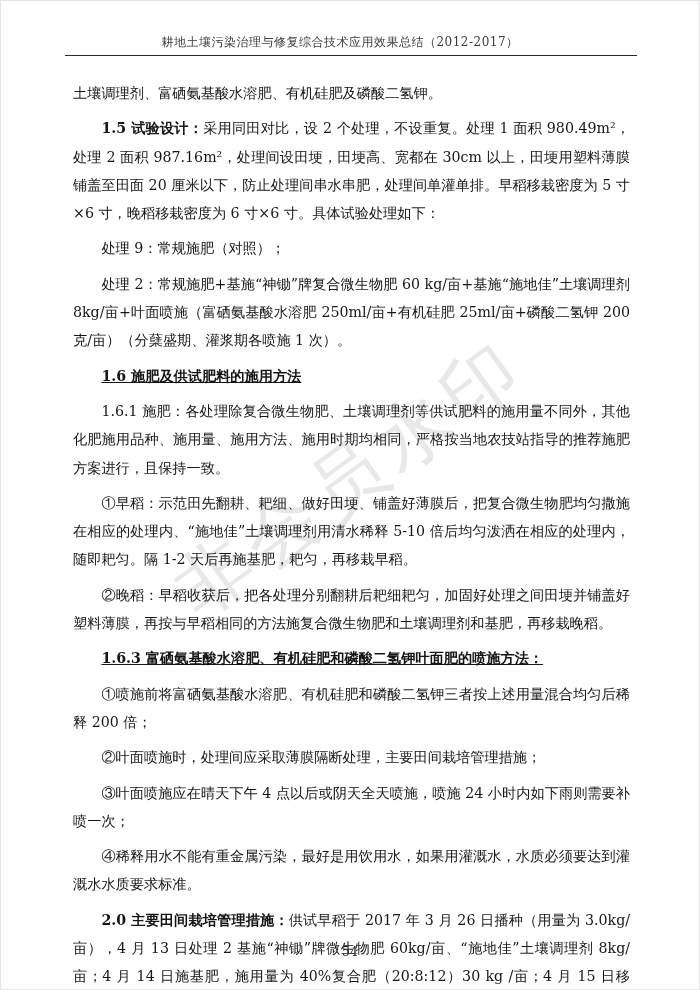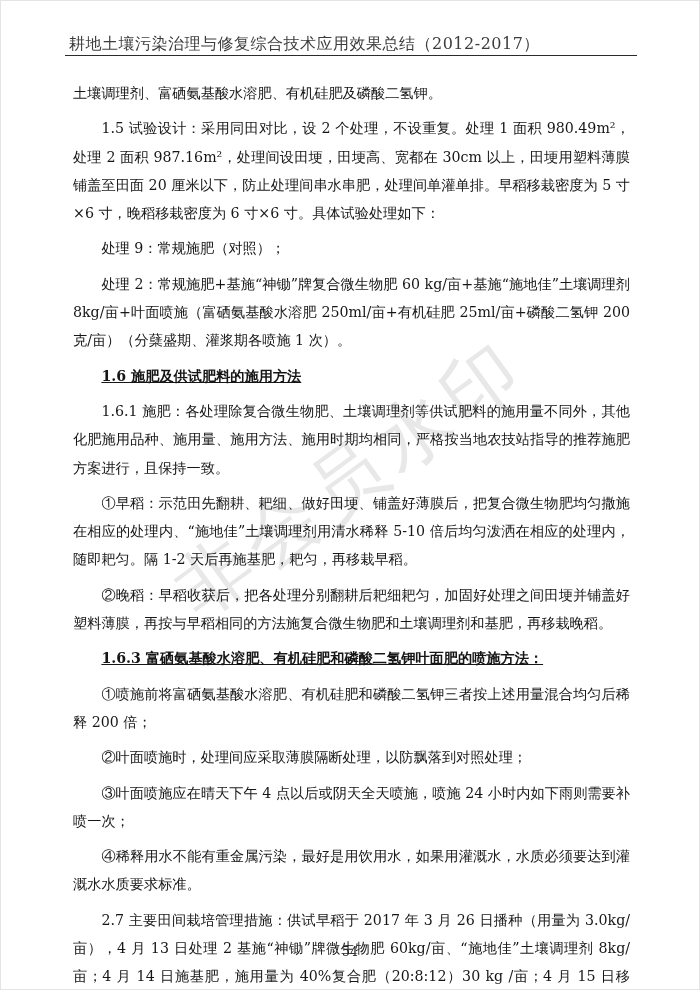--- a/index.html
+++ b/index.html
@@ -14,23 +14,24 @@
     height: 990px;
     margin: 0 auto;
     background: #ffffff;
     border: 1px solid #e4e4e4;
     box-sizing: border-box;
     overflow: hidden;
   }
   .running-header {
     position: absolute;
     top: 33px;
-    left: 68px;
+    left: 54px;
     width: 570px;
-    font-size: 16px;
+    text-align: center;
+    font-size: 12px;
     letter-spacing: 0.5px;
     color: #3c3c3c;
   }
   .header-rule {
     position: absolute;
     top: 54px;
     left: 64px;
     width: 572px;
     border-top: 1.6px solid #2b2b2b;
   }
@@ -61,21 +62,21 @@
     color: #161616;
     text-align: justify;
     text-justify: inter-ideograph;
   }
   .body-text p {
     margin: 7px;
     padding: 0;
   }
   .para-indent { text-indent: 2em; }
   .bold { font-weight: bold; text-decoration: underline; }
-  .lead { font-weight: normal; }
+  .lead { font-weight: bold; }
   .page-footer {
     position: absolute;
     bottom: 30px;
     left: 0;
     width: 100%;
     text-align: center;
     font-size: 12.5px;
     color: #222222;
   }
 </style>
@@ -105,27 +106,27 @@
 
 
     <p class="para-indent"><span>①早稻：示范田先翻耕、耙细、做好田埂、铺盖好薄膜后，把复合微生物肥均匀撒施在相应的处理内、“施地佳”土壤调理剂用清水稀释 5-10 倍后均匀泼洒在相应的处理内，随即耙匀。隔 1-2 天后再施基肥，耙匀，再移栽早稻。</span></p>
 
     <p class="para-indent"><span>②晚稻：早稻收获后，把各处理分别翻耕后耙细耙匀，加固好处理之间田埂并铺盖好塑料薄膜，再按与早稻相同的方法施复合微生物肥和土壤调理剂和基肥，再移栽晚稻。</span></p>
 
     <p class="para-indent bold"><span>1.6.3 富硒氨基酸水溶肥、有机硅肥和磷酸二氢钾叶面肥的喷施方法：</span></p>
 
     <p class="para-indent"><span>①喷施前将富硒氨基酸水溶肥、有机硅肥和磷酸二氢钾三者按上述用量混合均匀后稀释 200 倍；</span></p>
 
-    <p class="para-indent"><span>②叶面喷施时，处理间应采取薄膜隔断处理，以防飘落到对照处理；</span></p>
+    <p class="para-indent"><span>②叶面喷施时，处理间应采取薄膜隔断处理，主要田间栽培管理措施；</span></p>
 
     <p class="para-indent"><span>③叶面喷施应在晴天下午 4 点以后或阴天全天喷施，喷施 24 小时内如下雨则需要补喷一次；</span></p>
 
     <p class="para-indent"><span>④稀释用水不能有重金属污染，最好是用饮用水，如果用灌溉水，水质必须要达到灌溉水水质要求标准。</span></p>
 
-    <p class="para-indent"><span class="lead">2.7 主要田间栽培管理措施：</span><span>供试早稻于 2017 年 3 月 26 日播种（用量为 3.0kg/亩），4 月 13 日处理 2 基施“神锄”牌微生物肥 60kg/亩、“施地佳”土壤调理剂 8kg/亩；4 月 14 日施基肥，施用量为 40%复合肥（20:8:12）30 kg /亩；4 月 15 日移栽。4 月 23 日结合中耕除草</span></p>
+    <p class="para-indent"><span class="lead">2.0 主要田间栽培管理措施：</span><span>供试早稻于 2017 年 3 月 26 日播种（用量为 3.0kg/亩），4 月 13 日处理 2 基施“神锄”牌微生物肥 60kg/亩、“施地佳”土壤调理剂 8kg/亩；4 月 14 日施基肥，施用量为 40%复合肥（20:8:12）30 kg /亩；4 月 15 日移栽。4 月 23 日结合中耕除草</span></p>
 
   </div>
 
   <div class="page-footer">
     <span>54</span>
   </div>
 
 </div>
 
 </body></html>

